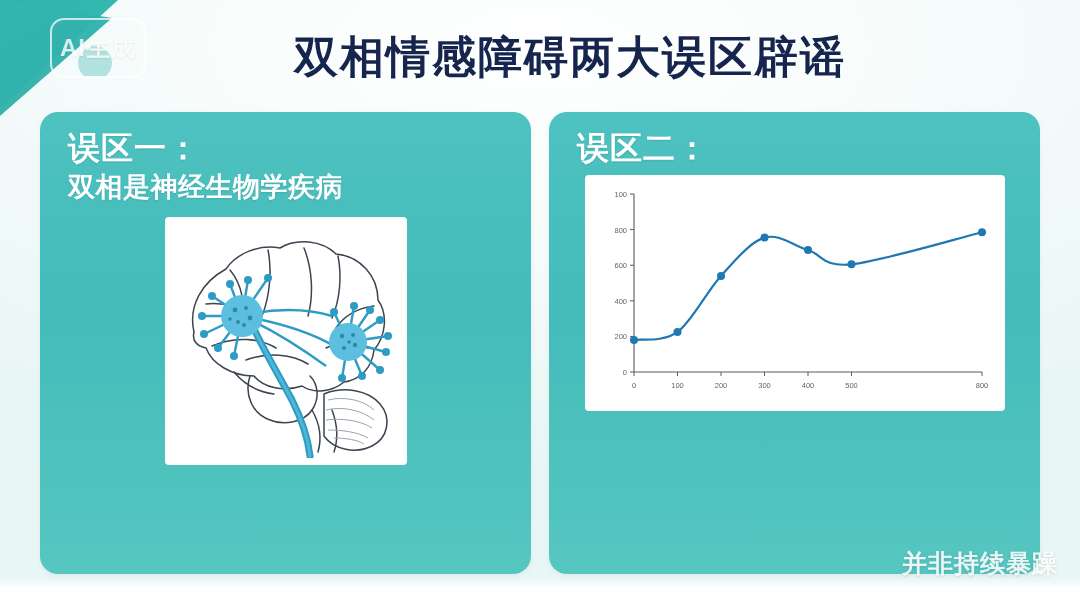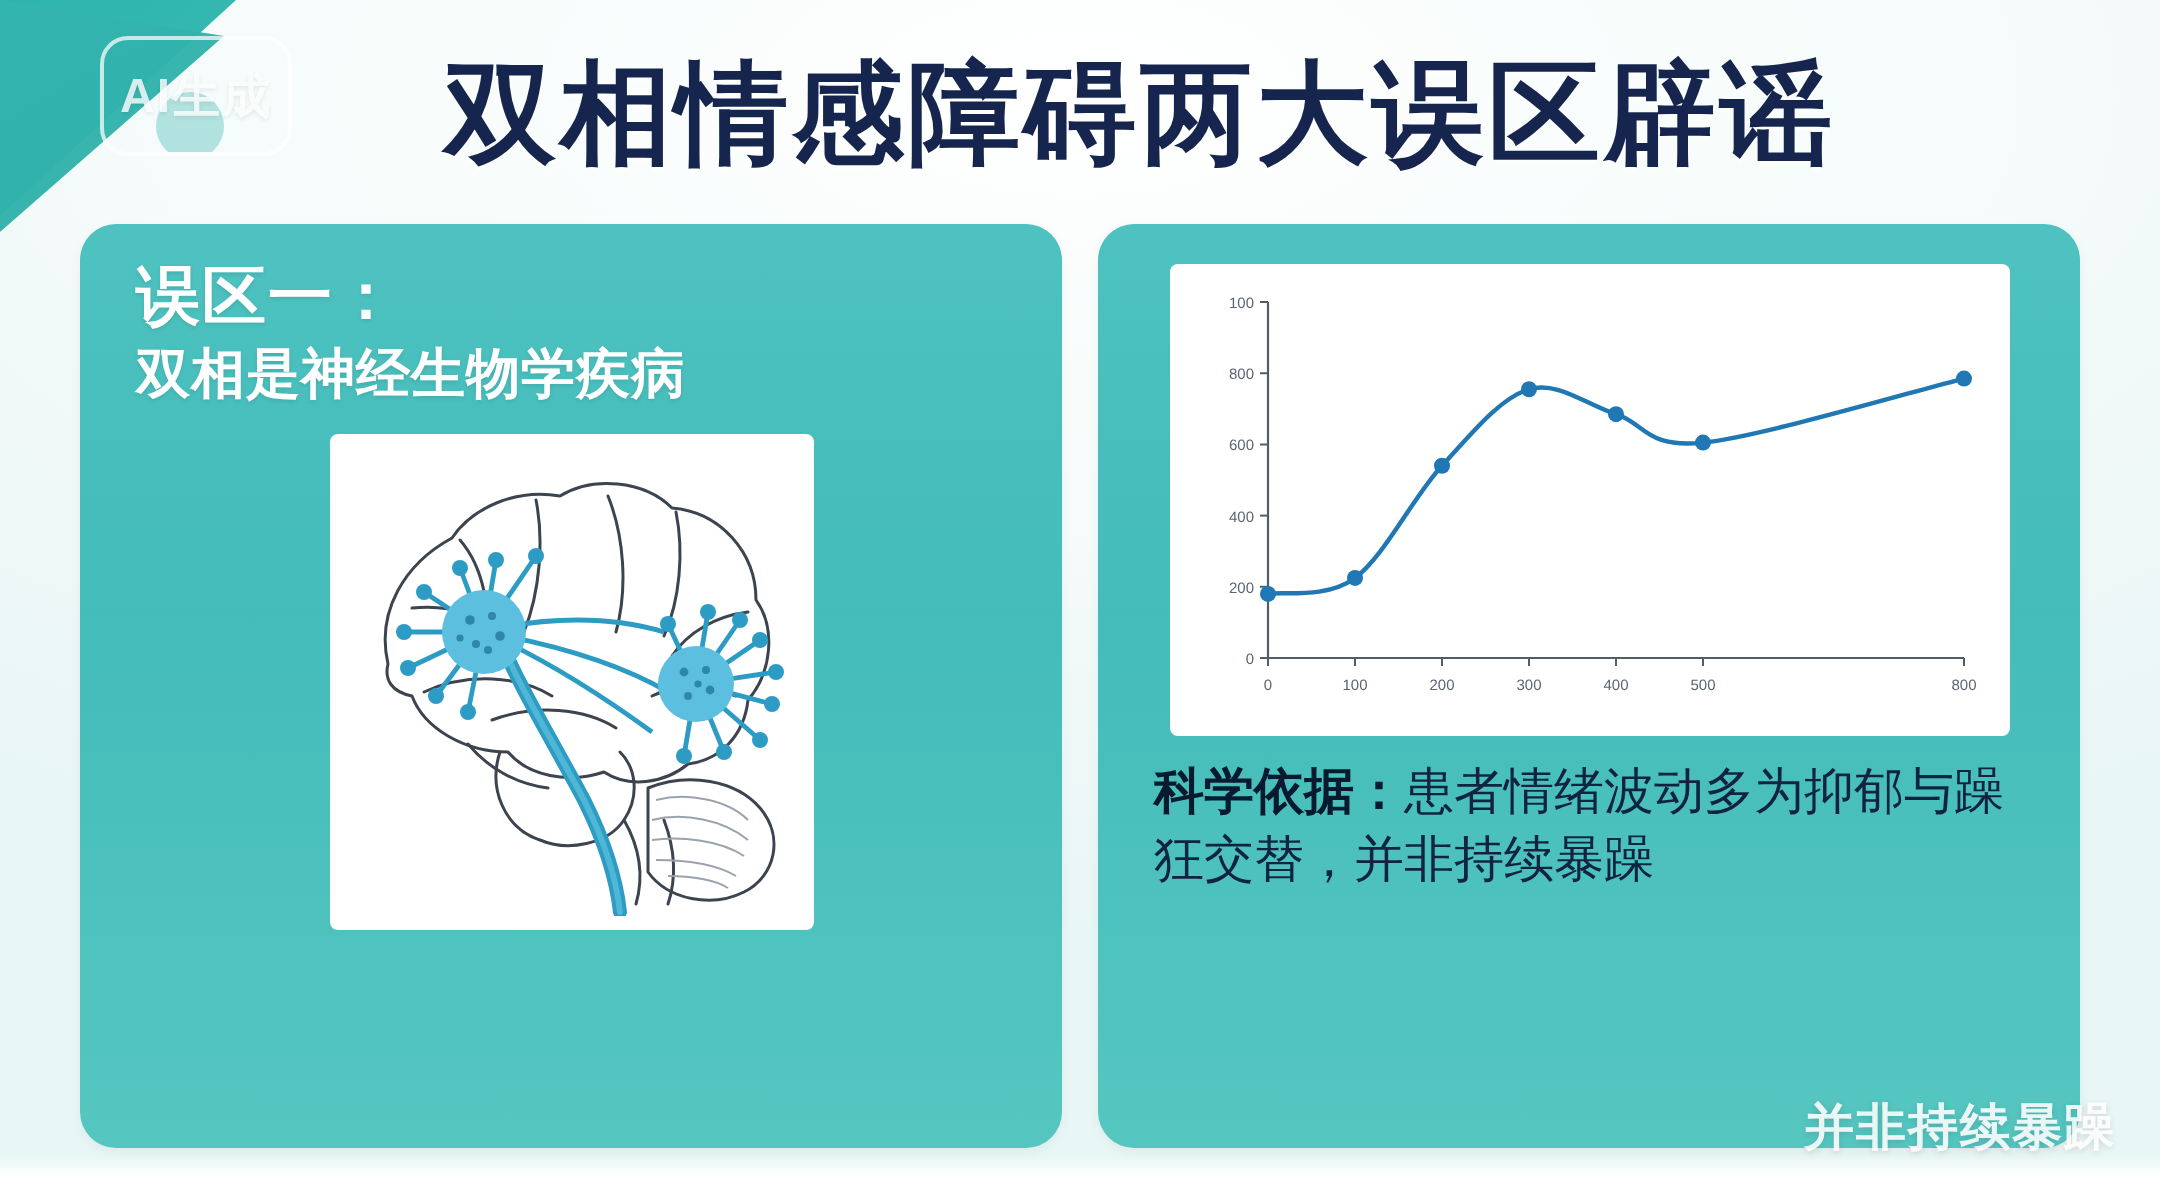--- a/index.html
+++ b/index.html
@@ -45,21 +45,21 @@
   .ai-badge span{position:relative;z-index:2;}
   
   .headline{
     position:absolute;left:0;right:0;top:10px;height:94px;
     display:flex;align-items:center;justify-content:center;
     padding-left:60px;
     box-sizing:border-box;
   }
   .headline h1{
     margin:0;
-    font-size:56px;line-height:1;
+    font-size:44px;line-height:1;
     font-weight:700;
     color:#15254e;
     letter-spacing:2px;
     text-shadow:0 2px 0 rgba(255,255,255,.6);
     white-space:nowrap;
   }
   
   .cards{
     position:absolute;left:40px;top:112px;width:1000px;height:462px;
     display:flex;gap:18px;
@@ -243,20 +243,21 @@
               <circle cx="172" cy="124" r="2"></circle>
                 <circle cx="177" cy="118" r="1.8"></circle>
             </g>
           </svg>
         </div>
       </div>
 
     </div>
 
     <div class="card">
+      <div class="card-kicker">误区二：</div>
 
       <div class="card-media">
         <div class="media-frame chart-frame">
           <svg id="mood-chart" width="406" height="224" viewBox="0 0 406 224">
               <line x1="44" y1="12" x2="44" y2="190" stroke="#555c66" stroke-width="1.1"></line>
               <line x1="44" y1="190" x2="392" y2="190" stroke="#555c66" stroke-width="1.1"></line>
               <line x1="40" y1="190" x2="44" y2="190" stroke="#555c66" stroke-width="1"></line>
               <text x="37" y="193" text-anchor="end" class="axis-txt">0</text>
               <line x1="40" y1="154.4" x2="44" y2="154.4" stroke="#555c66" stroke-width="1"></line>
               <text x="37" y="157.4" text-anchor="end" class="axis-txt">200</text>
@@ -287,22 +288,19 @@
               <circle cx="87.5" cy="149.95" r="4" fill="#1f77b4"></circle>
               <circle cx="131" cy="93.88" r="4" fill="#1f77b4"></circle>
               <circle cx="174.5" cy="55.609999999999985" r="4" fill="#1f77b4"></circle>
               <circle cx="218" cy="68.07" r="4" fill="#1f77b4"></circle>
               <circle cx="261.5" cy="82.31" r="4" fill="#1f77b4"></circle>
               <circle cx="392" cy="50.26999999999998" r="4" fill="#1f77b4"></circle>
             </svg>
         </div>
       </div>
 
-      <div class="card-note">
-        <b>科学依据：</b><span>患者情绪波动多为抑郁与躁狂交替，并非持续暴躁</span>
-      </div>
     </div>
 
   </div>
 
   <div class="watermark">并非持续暴躁</div>
   <div class="bottom-band"></div>
 </div>
 
 </body></html>

